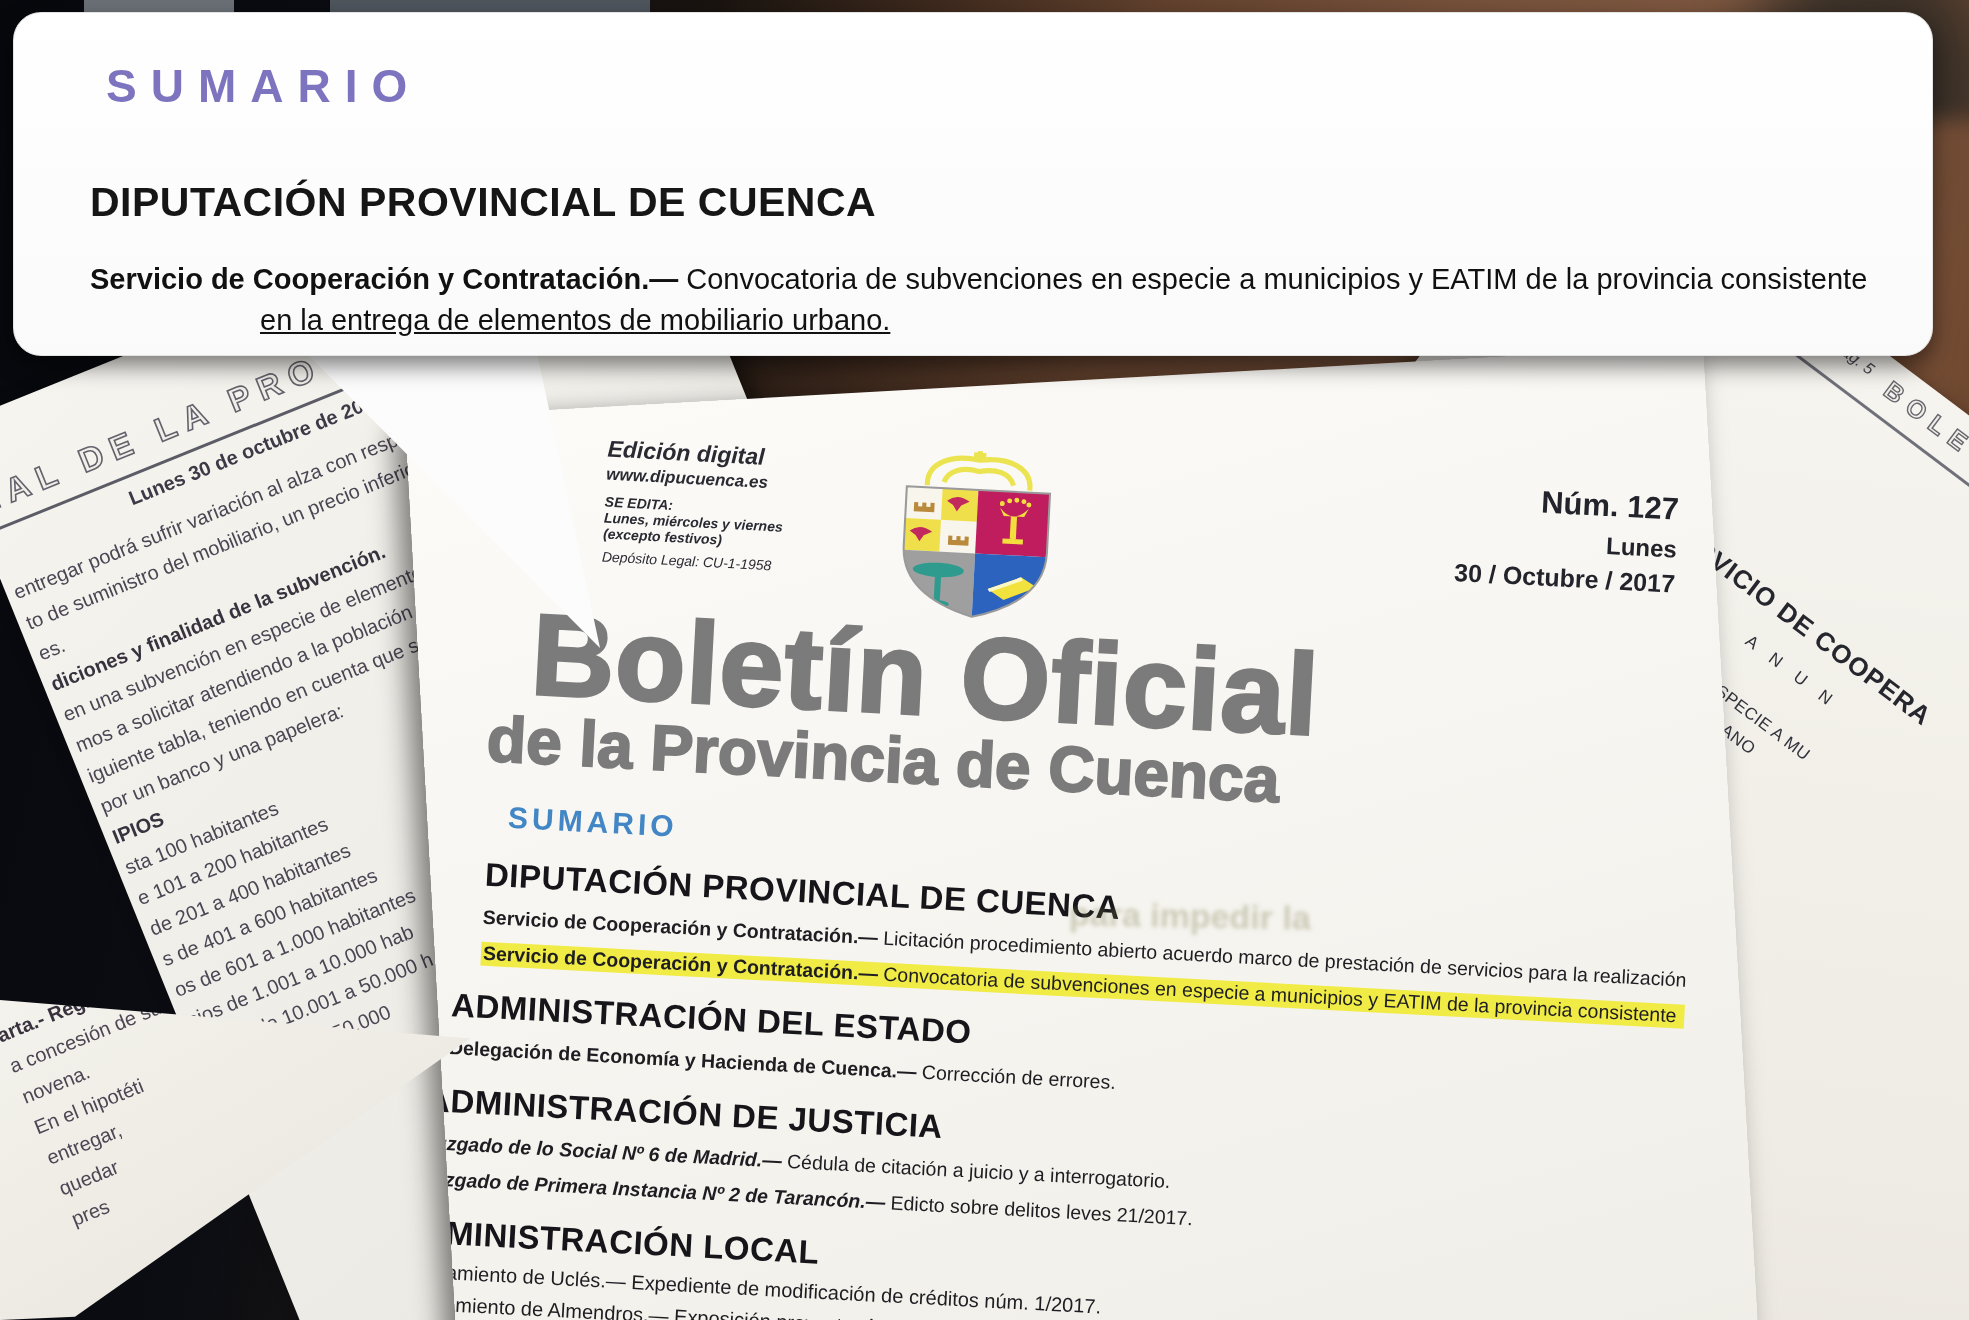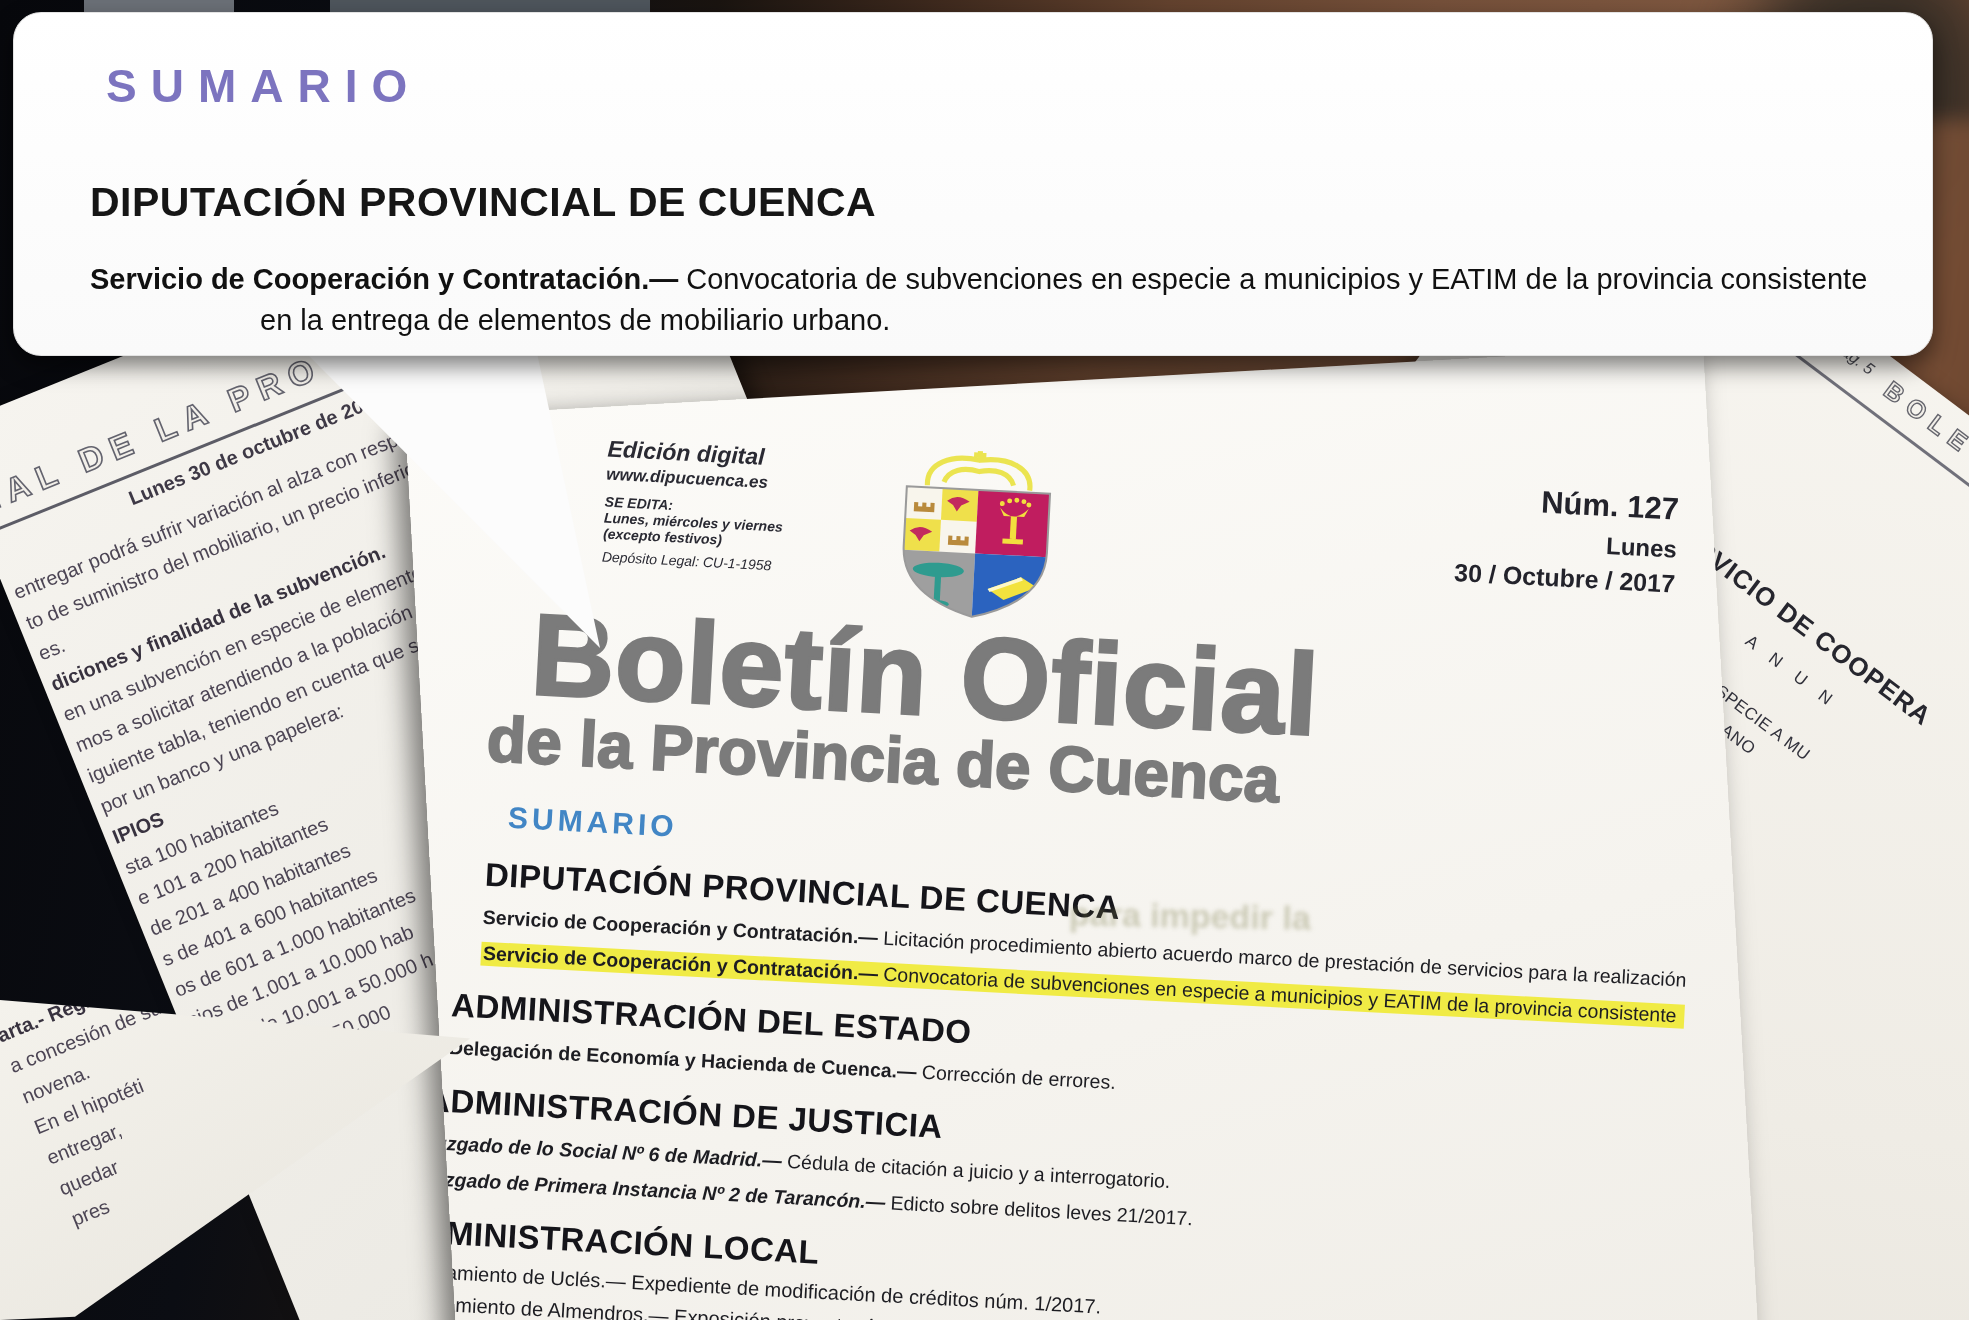--- a/index.html
+++ b/index.html
@@ -71,21 +71,21 @@
   .rp-line{font-size:19.5px;color:#3f3f49;white-space:nowrap;}
   
   #callout-tail{left:295px;top:348px;width:305px;height:300px;background:#fcfcfc;
     clip-path:polygon(2% 0,79% 0,100% 100%);z-index:9;filter:drop-shadow(0 6px 8px rgba(0,0,0,.35));}
   #callout{left:13px;top:12px;width:1918px;height:342px;background:linear-gradient(#ffffff,#fafafa);
     border:1px solid #e3e3e3;border-radius:28px;box-shadow:0 10px 22px rgba(0,0,0,.5);z-index:10;}
   .co-label{left:92px;top:46px;font-size:46px;font-weight:bold;letter-spacing:14px;color:#7c74bf;}
   .co-heading{left:76px;top:166px;font-size:41px;font-weight:bold;letter-spacing:.5px;color:#161616;}
   .co-body{left:76px;top:246px;width:1810px;font-size:29px;line-height:41px;color:#111;}
   .co-body .lead{font-weight:bold;}
-  .co-line2{display:block;padding-left:170px;}
+  .co-line2{display:block;padding-left:170px;text-decoration:underline;}
 </style>
 </head>
 <body>
 
 <div id="canvas">
 
   <div class="abs bg-blob-tr"></div>
   <div class="abs bg-wood"></div>
   <div class="abs bg-sliver1"></div>
   <div class="abs bg-sliver2"></div>

